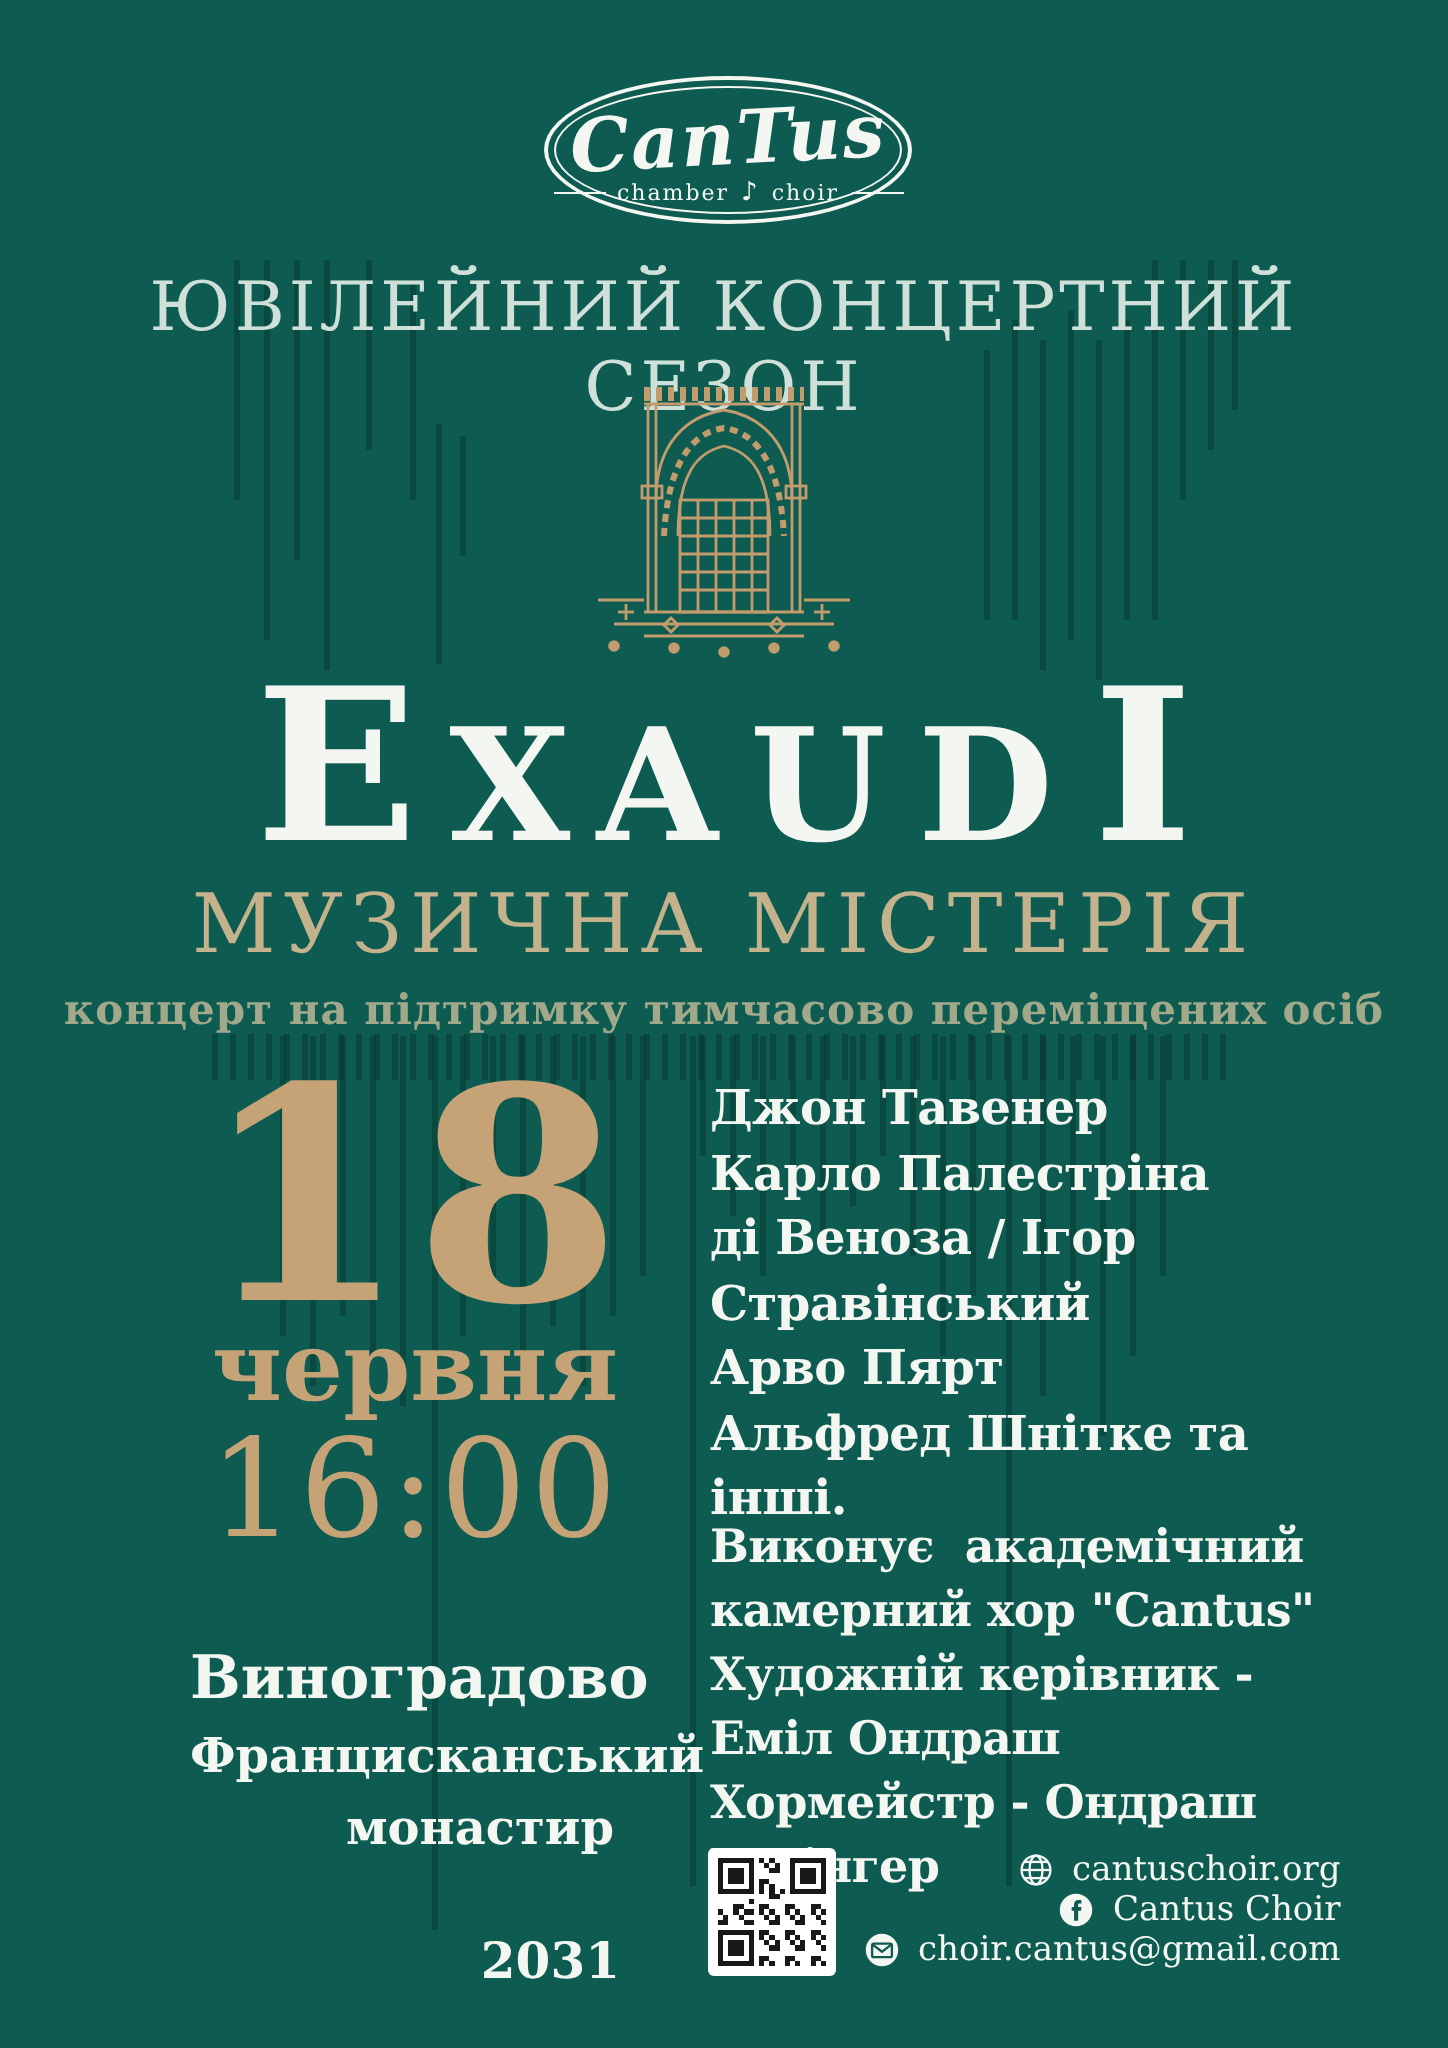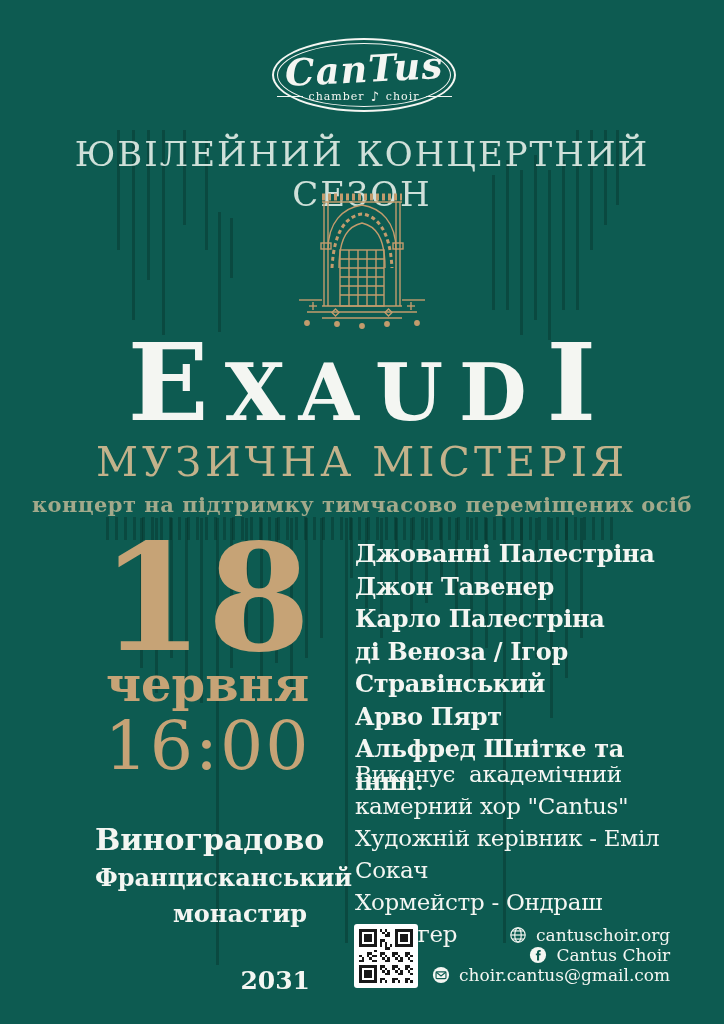--- a/index.html
+++ b/index.html
@@ -46,21 +46,21 @@
   .time{position:absolute;left:95px;top:712px;width:225px;text-align:center;
     color:var(--gold);font-size:68px;font-weight:400;line-height:1;letter-spacing:2px;}
   .venue{position:absolute;left:95px;top:820px;width:212px;text-align:right;color:var(--white);}
   .venue div{font-size:24px;font-weight:bold;line-height:36px;}
   .venue div:first-child{font-size:30px;line-height:40px;}
 
   
   .composers{position:absolute;left:355px;top:538px;width:320px;color:var(--white);}
   .composers div{font-size:24px;font-weight:bold;line-height:32.5px;letter-spacing:-.3px;}
   .performers{position:absolute;left:355px;top:758px;width:320px;color:var(--white);}
-  .performers div{font-size:23px;font-weight:normal;line-height:32px;letter-spacing:-.3px;white-space:pre-wrap;}
+  .performers div{font-size:23px;font-weight:bold;line-height:32px;letter-spacing:-.3px;white-space:pre-wrap;}
 
   .qr-box{position:absolute;left:354px;top:924px;width:64px;height:64px;background:#fff;
     border-radius:3px;padding:5px;box-sizing:border-box;}
   .contacts{position:absolute;left:432px;top:925px;color:var(--white);}
   .contact-row{display:flex;align-items:center;gap:9px;height:20px;font-size:17px;line-height:20px;justify-content:flex-end;}
   .cicon{width:18px;height:18px;flex:0 0 18px;}
 
   .year{position:absolute;left:200px;top:966px;width:110px;text-align:right;
     color:var(--white);font-size:25px;font-weight:bold;}
 </style>
@@ -249,32 +249,31 @@
   <div class="month">червня</div>
   <div class="time">16:00</div>
 
   <div class="venue">
     <div>Виноградово</div>
     <div>Францисканський</div>
     <div>монастир</div>
   </div>
 
   <div class="composers">
-    <div>Джованні Палестріна</div>
     <div>Джон Тавенер</div>
     <div>Карло Палестріна</div>
     <div>ді Веноза / Ігор Стравінський</div>
     <div>Арво Пярт</div>
     <div>Альфред Шнітке та інші.</div>
   </div>
 
   <div class="performers">
     <div>Виконує  академічний</div>
     <div>камерний хор "Cantus"</div>
-    <div>Художній керівник - Еміл Сокач</div>
+    <div>Художній керівник - Еміл Ондраш</div>
     <div>Хормейстр - Ондраш Тазінгер</div>
   </div>
 
   <div class="qr-box">
     <svg id="qr-svg" width="54" height="54" viewBox="0 0 21 21" shape-rendering="crispEdges">
         <rect x="0" y="0" width="1" height="1" fill="#181818"></rect>
         <rect x="1" y="0" width="1" height="1" fill="#181818"></rect>
         <rect x="2" y="0" width="1" height="1" fill="#181818"></rect>
         <rect x="3" y="0" width="1" height="1" fill="#181818"></rect>
         <rect x="4" y="0" width="1" height="1" fill="#181818"></rect>

